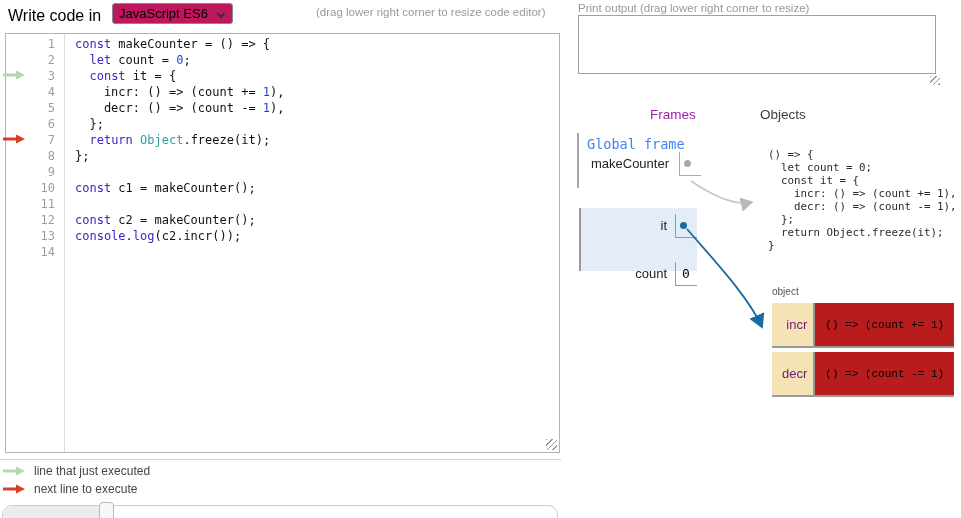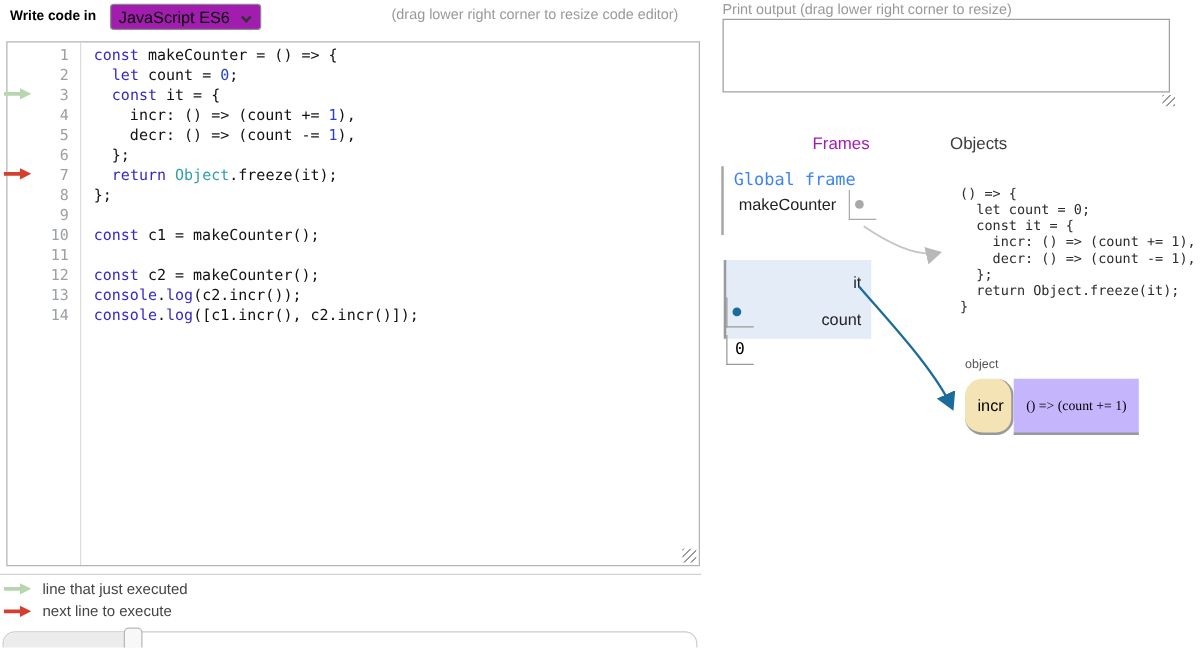--- a/index.html
+++ b/index.html
@@ -3,33 +3,33 @@
 <meta charset="utf-8">
 <style>
   * { box-sizing: border-box; }
   html,body { margin:0; padding:0; }
   body {
     width:961px; height:518px; position:relative; overflow:hidden;
     background:#fff; font-family:"Liberation Sans",sans-serif; color:#000;
   }
 
   
-  #write-label { position:absolute; left:8px; top:7px; font-size:11px;font-weight:bold; }
+  #write-label { position:absolute; left:8px; top:7px; font-size:16px; }
   #lang-wrap { position:absolute; left:88px; top:3px; }
   #lang-select {
     font-family:"Liberation Sans",sans-serif; font-size:13px;
     padding:2px 24px 2px 6px; border:1px solid #8a8a8a; border-radius:3px;
-    background:#a21caf; appearance:none; -webkit-appearance:none;
+    background:#be185d; appearance:none;margin-left:24px; -webkit-appearance:none;
   }
   #lang-wrap .caret {
     position:absolute; right:9px; top:8px; width:6px; height:6px;
     border-right:2px solid #333; border-bottom:2px solid #333;
     transform:rotate(45deg); pointer-events:none;
   }
-  #resize-hint { position:absolute; left:297px; top:6px; width:262px; text-align:center;
+  #resize-hint { position:absolute; left:316px; top:6px; width:262px; text-align:left;
     font-size:11.5px; color:#999; }
 
   
   #editor {
     position:absolute; left:5px; top:33px; width:555px; height:420px;
     border:1px solid #b4b4b4; background:#fff;
     font-family:"DejaVu Sans Mono",monospace; font-size:12px;
   }
   #gutter { position:absolute; left:0; top:2px; width:57px; }
   .gnum { height:16px; line-height:16px; text-align:right; padding-right:8px;
@@ -92,36 +92,36 @@
     font-size:13px; line-height:24px; padding-left:6px; color:#000; }
   #current-frame .fval { border-color:#999; }
   .dot { position:absolute; left:4px; top:8px; width:7px; height:7px; border-radius:50%; }
   .dot-gray { background:#a9a9a9; }
   .dot-blue { background:#1b6b9d; }
 
   #current-frame {
     position:absolute; left:579px; top:208px; width:118px; height:63px;
     background:#e3ecf7; border-left:2px solid #9a9a9a; padding-top:2px;
   }
-  #current-frame .frow { margin-top:4px;flex-direction:column; }
-  #current-frame .frow + .frow { margin-top:6px; }
+  #current-frame .frow { margin-top:4px; }
+  #current-frame .frow + .frow { margin-top:24px; }
   #current-frame .fname { flex:1; padding-right:8px; }
 
   #func-code {
     position:absolute; left:768px; top:148px; white-space:pre;
     font-family:"DejaVu Sans Mono",monospace; font-size:10.8px; line-height:13px; color:#2b2b2b;
   }
 
   #object-section { position:absolute; left:772px; top:286px; }
   #object-label { font-size:10px; color:#555; margin-bottom:2px; }
   #obj-table { border-collapse:separate; border-spacing:0 4px; }
   #obj-table td { border-bottom:2px solid #999; }
   td.okey { background:#f4e3b4; border-right:2px solid #999; font-size:13px;
-    text-align:right; padding:14px 6px 14px 10px; color:#000000;border-radius:14px; }
-  td.oval { background:#c4b5fd; font-family:Liberation Serif, serif; font-size:11px;
+    text-align:right; padding:14px 6px 14px 10px; color:#701a75; }
+  td.oval { background:#b91c1c; font-family:Liberation Mono, monospace; font-size:11px;
     padding:14px 10px; color:#000; white-space:pre; }
 
   #arrow-layer { position:absolute; left:0; top:0; pointer-events:none; }
 </style>
 </head>
 <body>
 
 <span id="write-label">Write code in</span>
 <span id="lang-wrap">
   <select id="lang-select"><option>JavaScript ES6</option></select>
@@ -154,21 +154,20 @@
       <div class="cline"><span class="tok-p">    incr: () =&gt; (count += </span><span class="tok-n">1</span><span class="tok-p">),</span></div>
       <div class="cline"><span class="tok-p">    decr: () =&gt; (count -= </span><span class="tok-n">1</span><span class="tok-p">),</span></div>
       <div class="cline"><span class="tok-p">  };</span></div>
       <div class="cline"><span class="tok-p">  </span><span class="tok-k">return</span><span class="tok-p"> </span><span class="tok-o">Object</span><span class="tok-p">.freeze(it);</span></div>
       <div class="cline"><span class="tok-p">};</span></div>
       <div class="cline">&nbsp;</div>
       <div class="cline"><span class="tok-k">const</span><span class="tok-p"> c1 = makeCounter();</span></div>
       <div class="cline">&nbsp;</div>
       <div class="cline"><span class="tok-k">const</span><span class="tok-p"> c2 = makeCounter();</span></div>
       <div class="cline"><span class="tok-k">console</span><span class="tok-p">.</span><span class="tok-k">log</span><span class="tok-p">(c2.incr());</span></div>
-      <div class="cline"><span class="tok-k">console</span><span class="tok-p">.</span><span class="tok-k">log</span><span class="tok-p">([c1.incr(), c2.incr()]);</span></div>
     </div>
   <div id="editor-grip" class="grip"></div>
 </div>
 
 <svg id="exec-arrow-green" class="exec-arrow arr-green" viewBox="0 0 24 10" style="top: 70px;">
   <polygon points="0,3.5 13,3.5 13,0.5 22,5 13,9.5 13,6.5 0,6.5"></polygon>
 </svg>
 <svg id="exec-arrow-red" class="exec-arrow arr-red" viewBox="0 0 24 10" style="top: 134px;">
   <polygon points="0,3.5 13,3.5 13,0.5 22,5 13,9.5 13,6.5 0,6.5"></polygon>
 </svg>
@@ -235,20 +234,24 @@
 }</div>
 
 <div id="object-section">
   <div id="object-label">object</div>
   <table id="obj-table">
     <tbody id="obj-body">
         <tr>
           <td class="okey">incr</td>
           <td class="oval">() =&gt; (count += 1)</td>
         </tr>
+        <tr>
+          <td class="okey">decr</td>
+          <td class="oval">() =&gt; (count -= 1)</td>
+        </tr>
       </tbody>
   </table>
 </div>
 
 <svg id="arrow-layer" width="961" height="518">
   <defs>
     <marker id="mgray" markerWidth="9" markerHeight="9" refX="7" refY="4.5" orient="auto">
       <path d="M0,0 L8,4.5 L0,9 z" fill="#b8b8b8"></path>
     </marker>
     <marker id="mblue" markerWidth="9" markerHeight="9" refX="7" refY="4.5" orient="auto">

